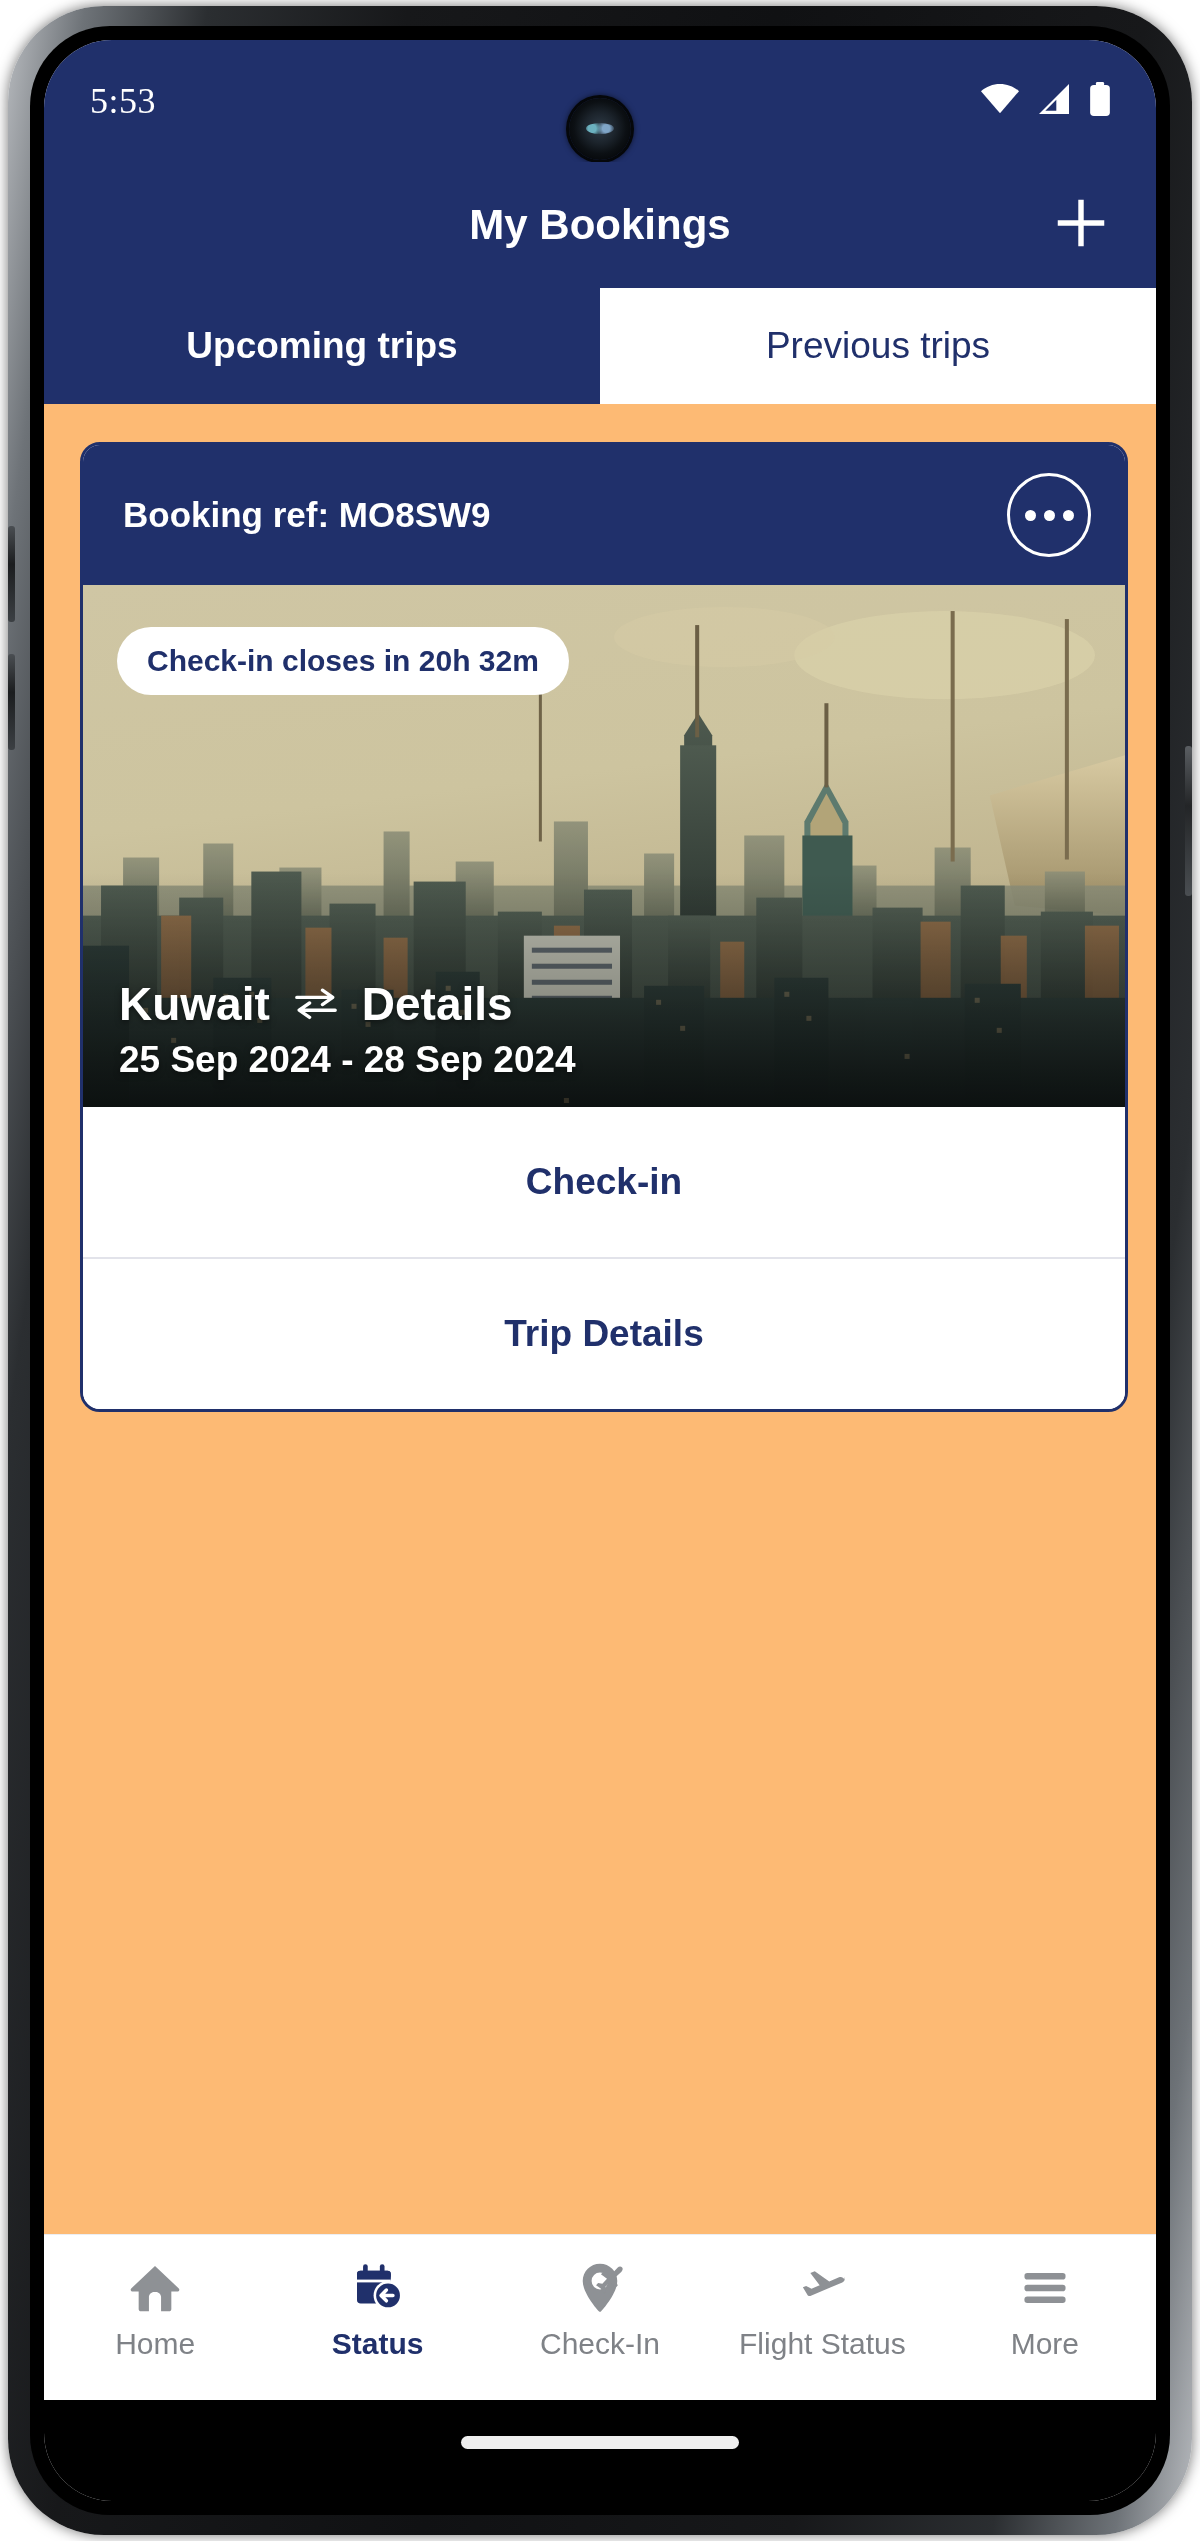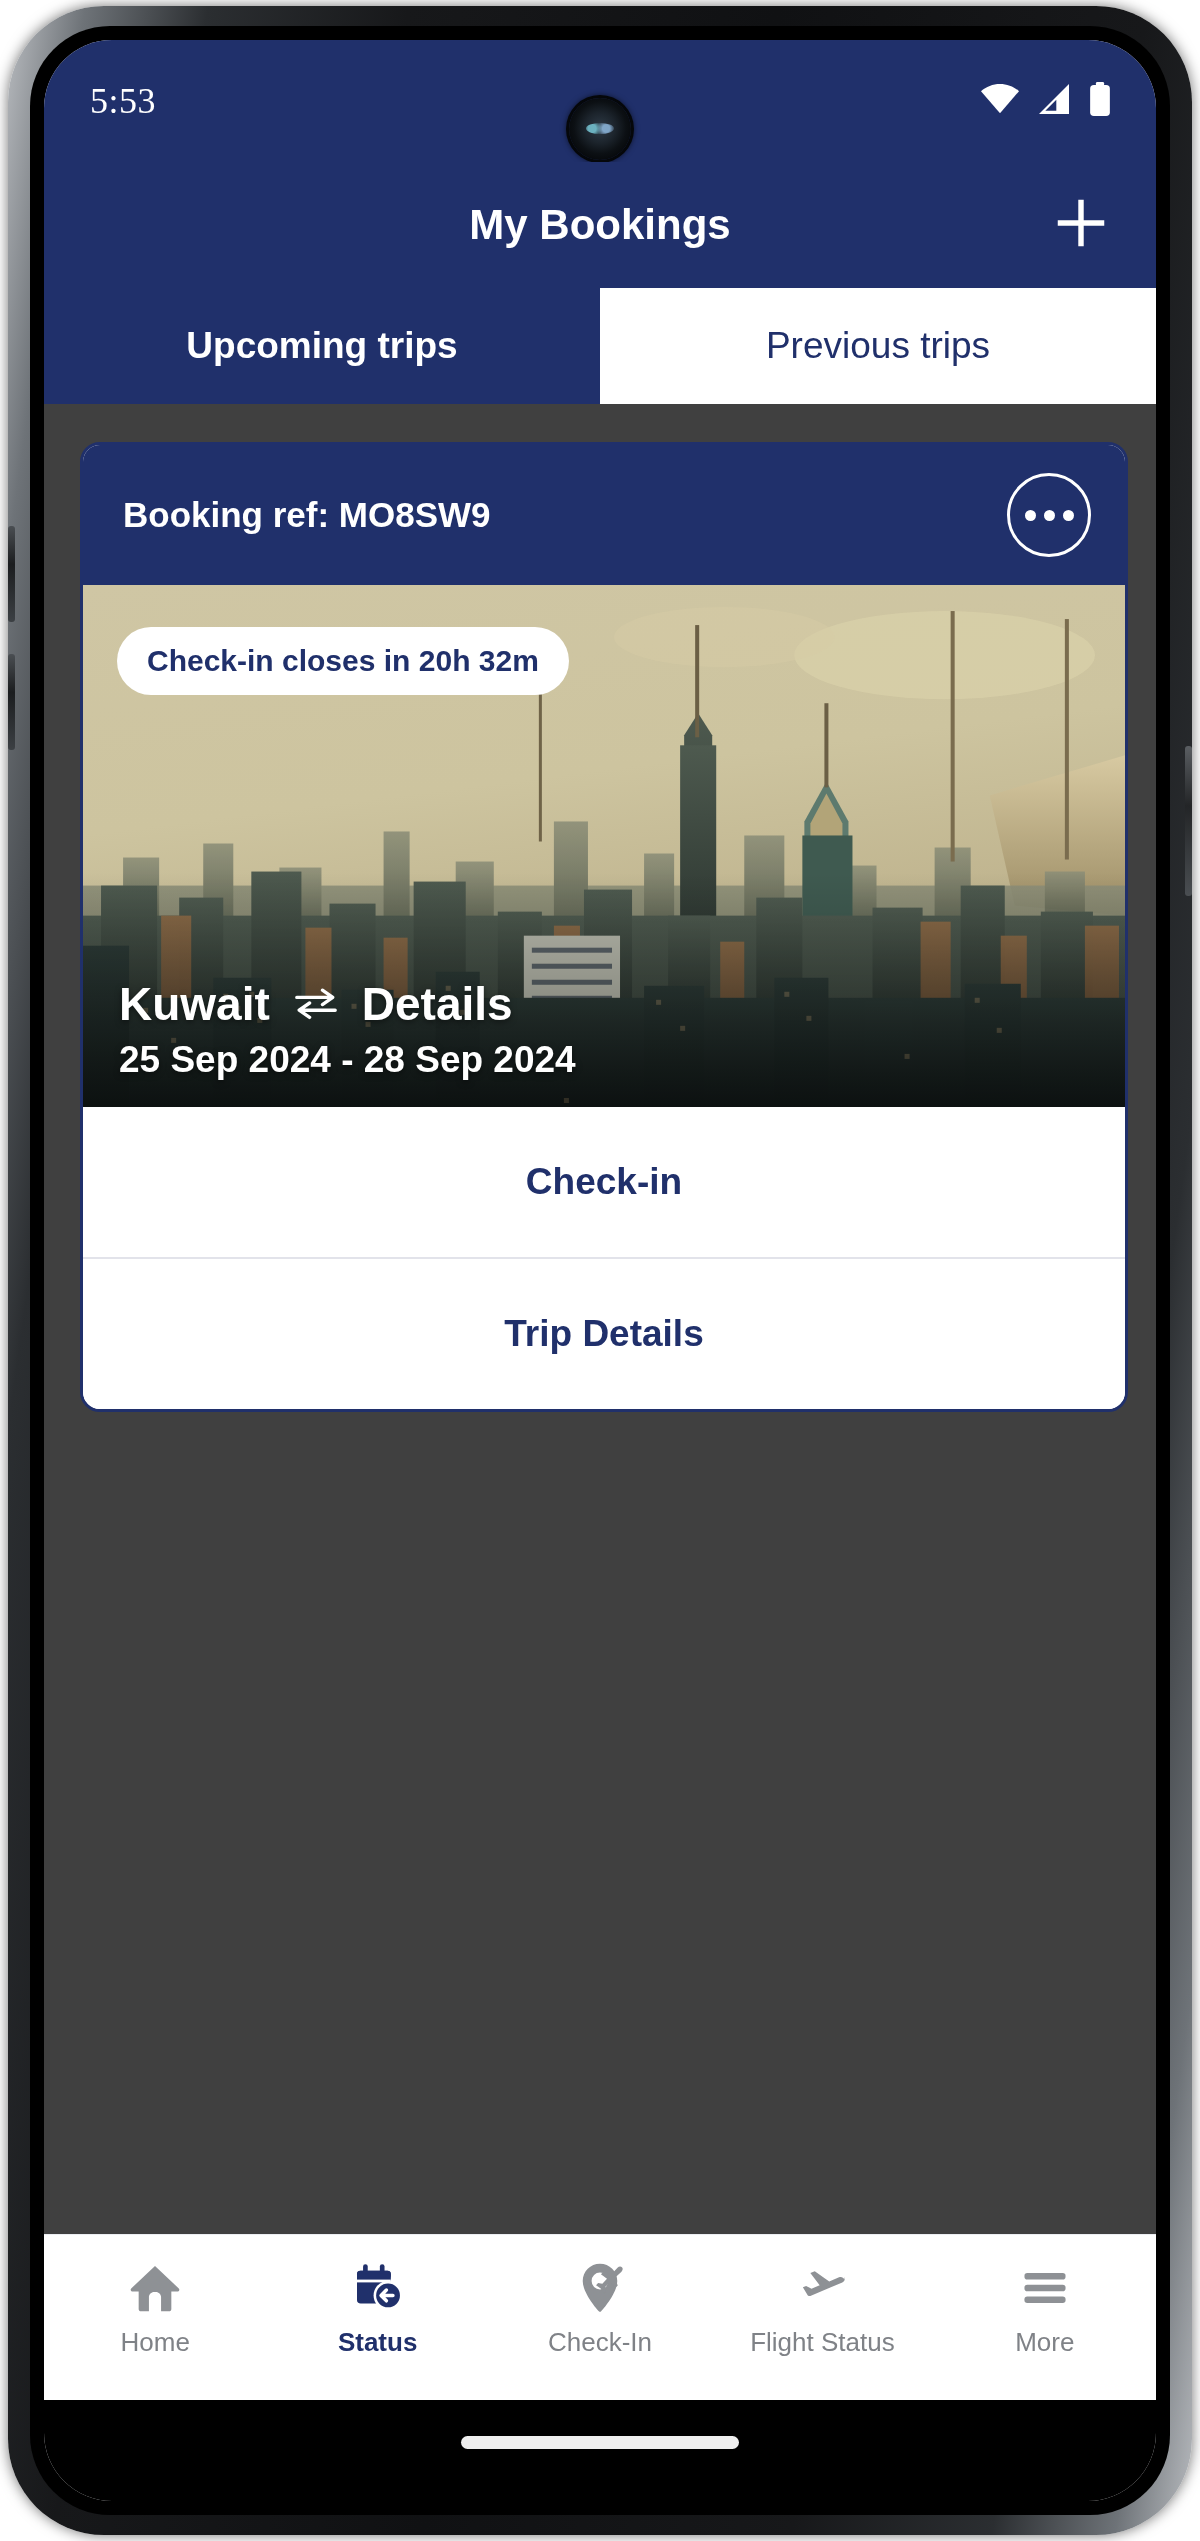--- a/index.html
+++ b/index.html
@@ -154,21 +154,21 @@
     font-weight: bold;
   }
   .tab.inactive {
     background: #ffffff;
     color: #20306b;
     font-weight: normal;
   }
 
   
   #content {
-    background: #404040;
+    background: #fdba74;
     height: 1830px;
     padding: 38px 28px 0 36px;
     box-sizing: border-box;
   }
 
   
   #booking-card {
     border: 3px solid #20306b;
     border-radius: 20px;
     overflow: hidden;
@@ -287,21 +287,21 @@
     gap: 8px;
     cursor: pointer;
   }
   .nav-icon {
     height: 62px;
     display: flex;
     align-items: center;
     justify-content: center;
   }
   .nav-label {
-    font-size: 26px;
+    font-size: 30px;
     color: #7f8287;
   }
   .nav-item.active .nav-label {
     color: #20306b;
     font-weight: bold;
   }
 
   
   #gesture-area {
     height: 101px;

